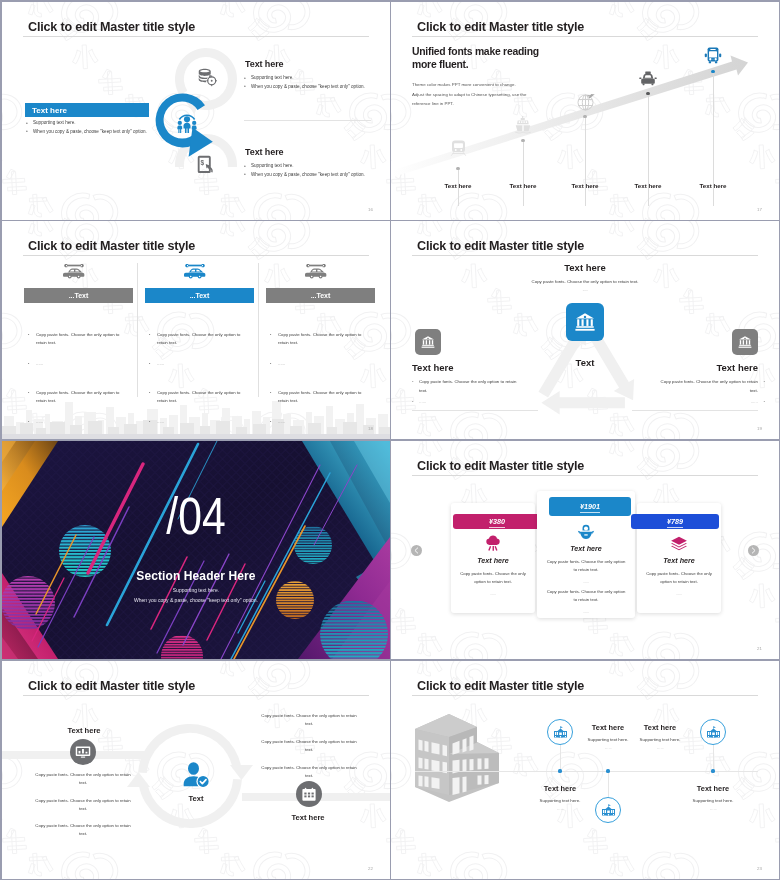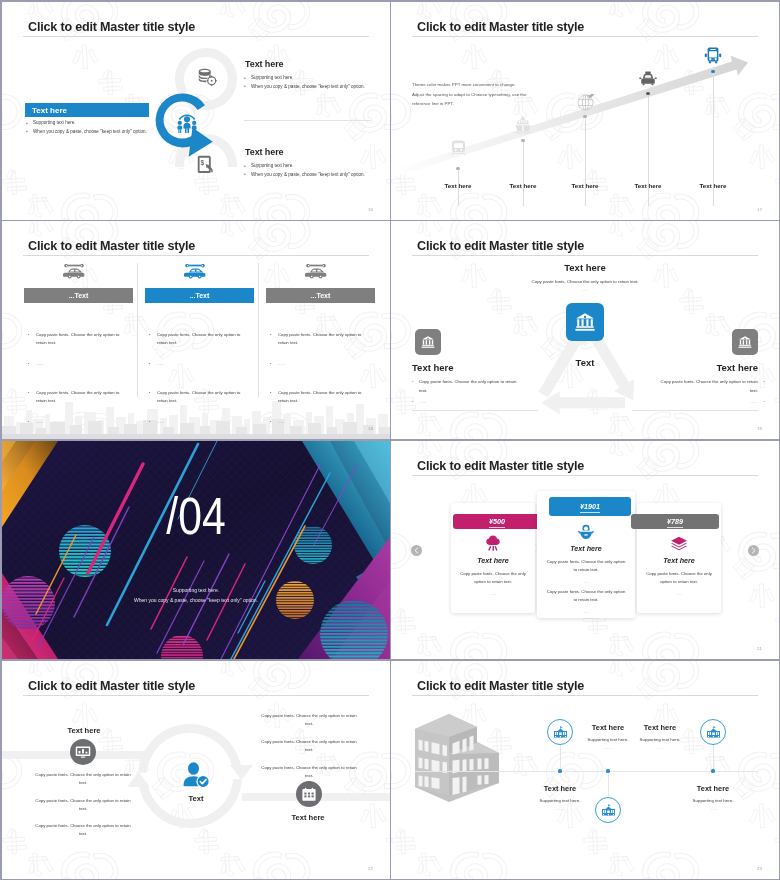--- a/index.html
+++ b/index.html
@@ -227,20 +227,21 @@
         <linearGradient id="s2g" x1="0" y1="0" x2="1" y2="0">
           <stop offset="0" stop-color="#ffffff"></stop>
             <stop offset="0.16" stop-color="#f7f7f7"></stop>
           <stop offset="0.55" stop-color="#e7e7e7"></stop>
             <stop offset="1" stop-color="#d4d4d4"></stop>
         </linearGradient>
       </defs>
       <path d="M1 133.5 L341 24.5 L339.5 18.5 L357 25.5 L347 38.5 L345.5 32.5 L4 139.5 Z" fill="url(#s2g)"></path>
     </svg>
 
+    <div class="h1b"><span>Unified fonts make reading more fluent.</span></div>
     <div class="body2">
       <div>Theme color makes PPT more convenient to change.</div>
       <div>Adjust the spacing to adapt to Chinese typesetting, use the</div>
       <div>reference line in PPT.</div>
     </div>
 
     <div class="ms" style="left:67px;">
       <svg class="msi" style="top:103px;left:-8.5px;width:17px;height:17px;" viewBox="0 0 34 34">
         <g fill="#e0e0e0">
           <path d="M10 1 h14 a6 6 0 0 1 6 6 v13 a4 4 0 0 1 -4 4 H8 a4 4 0 0 1 -4 -4 V7 a6 6 0 0 1 6 -6 Z
@@ -719,20 +720,21 @@
         <line x1="243" y1="123" x2="205" y2="199" stroke="#d8267e" stroke-width="1.5"></line>
         <line x1="318" y1="24" x2="219" y2="218" stroke="#8a45c9" stroke-width="1.1"></line>
         <line x1="328" y1="32" x2="229" y2="218" stroke="#2aa3d8" stroke-width="1.5"></line>
         <line x1="303" y1="85" x2="232" y2="218" stroke="#e8952b" stroke-width="1.6"></line>
         <line x1="355" y1="24" x2="312" y2="104" stroke="#8a45c9" stroke-width="1.0"></line>
         <line x1="263" y1="140" x2="236" y2="192" stroke="#2aa3d8" stroke-width="1.3"></line>
       </g>
     </svg>
 
     <div class="s5num">/04</div>
+    <div class="s5hdr">Section Header Here</div>
     <div class="s5s1">Supporting text here.</div>
     <div class="s5s2">When you copy &amp; paste, choose "keep text only" option.</div>
   </div>
 
   <div class="slide s6" style="left:391px;top:441px;">
     <svg class="wm" viewBox="0 0 388 218">
         <use href="#wmuse"></use>
       </svg>
     <div class="stitle">Click to edit Master title style</div>
     <div class="trule"></div>
@@ -744,21 +746,21 @@
       </svg>
     </div>
     <div class="s6nav" style="right:20px;top:104px;">
       <svg viewBox="0 0 20 20">
         <circle cx="10" cy="10" r="10" fill="#b5b5b5"></circle>
         <path d="M7.8 5.3 L12.8 10 L7.8 14.7" fill="none" stroke="#fff" stroke-width="1.6" stroke-linecap="round" stroke-linejoin="round"></path>
       </svg>
     </div>
 
     <div class="card" style="left:60px;top:62px;width:84px;height:110px;">
-      <div class="cardhead" style="background:#c2206c;"><span>¥500</span></div>
+      <div class="cardhead" style="background:#c2206c;"><span>¥380</span></div>
       <svg class="cardicon" viewBox="0 0 32 30">
         <g fill="#c2206c">
           <path d="M9.5 17.5 a5.8 5.8 0 0 1 -0.6 -11.5 a7.5 7.5 0 0 1 14.2 0 a5.8 5.8 0 0 1 -0.6 11.5 Z"></path>
           <path d="M10.5 19.5 l-3.0 7.5 l2.3 0.9 l3.0 -7.5 Z"></path>
           <path d="M15.2 19.5 v8.2 h2.5 v-8.2 Z"></path>
           <path d="M21.0 19.5 l3.0 7.5 l-2.3 0.9 l-3.0 -7.5 Z"></path>
         </g>
       </svg>
       <div class="cardh">Text here</div>
       <div class="cardp">Copy paste fonts. Choose the only option to retain text.</div>
@@ -777,21 +779,21 @@
         </g>
       </svg>
       <div class="cardh">Text here</div>
       <div class="cardp">Copy paste fonts. Choose the only option to retain text.</div>
       <div class="carddots">......</div>
       <div class="cardp second">Copy paste fonts. Choose the only option to retain text.</div>
       <div class="carddots second">......</div>
     </div>
 
     <div class="card right" style="left:246px;top:62px;width:84px;height:110px;">
-      <div class="cardhead" style="background:#737373;"><span>¥789</span></div>
+      <div class="cardhead" style="background:#1d4ed8;"><span>¥789</span></div>
       <svg class="cardicon" viewBox="0 0 32 30">
         <g fill="#c2206c">
           <path d="M16 3 L30 10 L16 17 L2 10 Z"></path>
           <path d="M3.6 14.2 L2 15 L16 22 L30 15 L28.4 14.2 L16 20.4 Z"></path>
           <path d="M3.6 19.2 L2 20 L16 27 L30 20 L28.4 19.2 L16 25.4 Z"></path>
         </g>
       </svg>
       <div class="cardh">Text here</div>
       <div class="cardp">Copy paste fonts. Choose the only option to retain text.</div>
       <div class="carddots">......</div>

